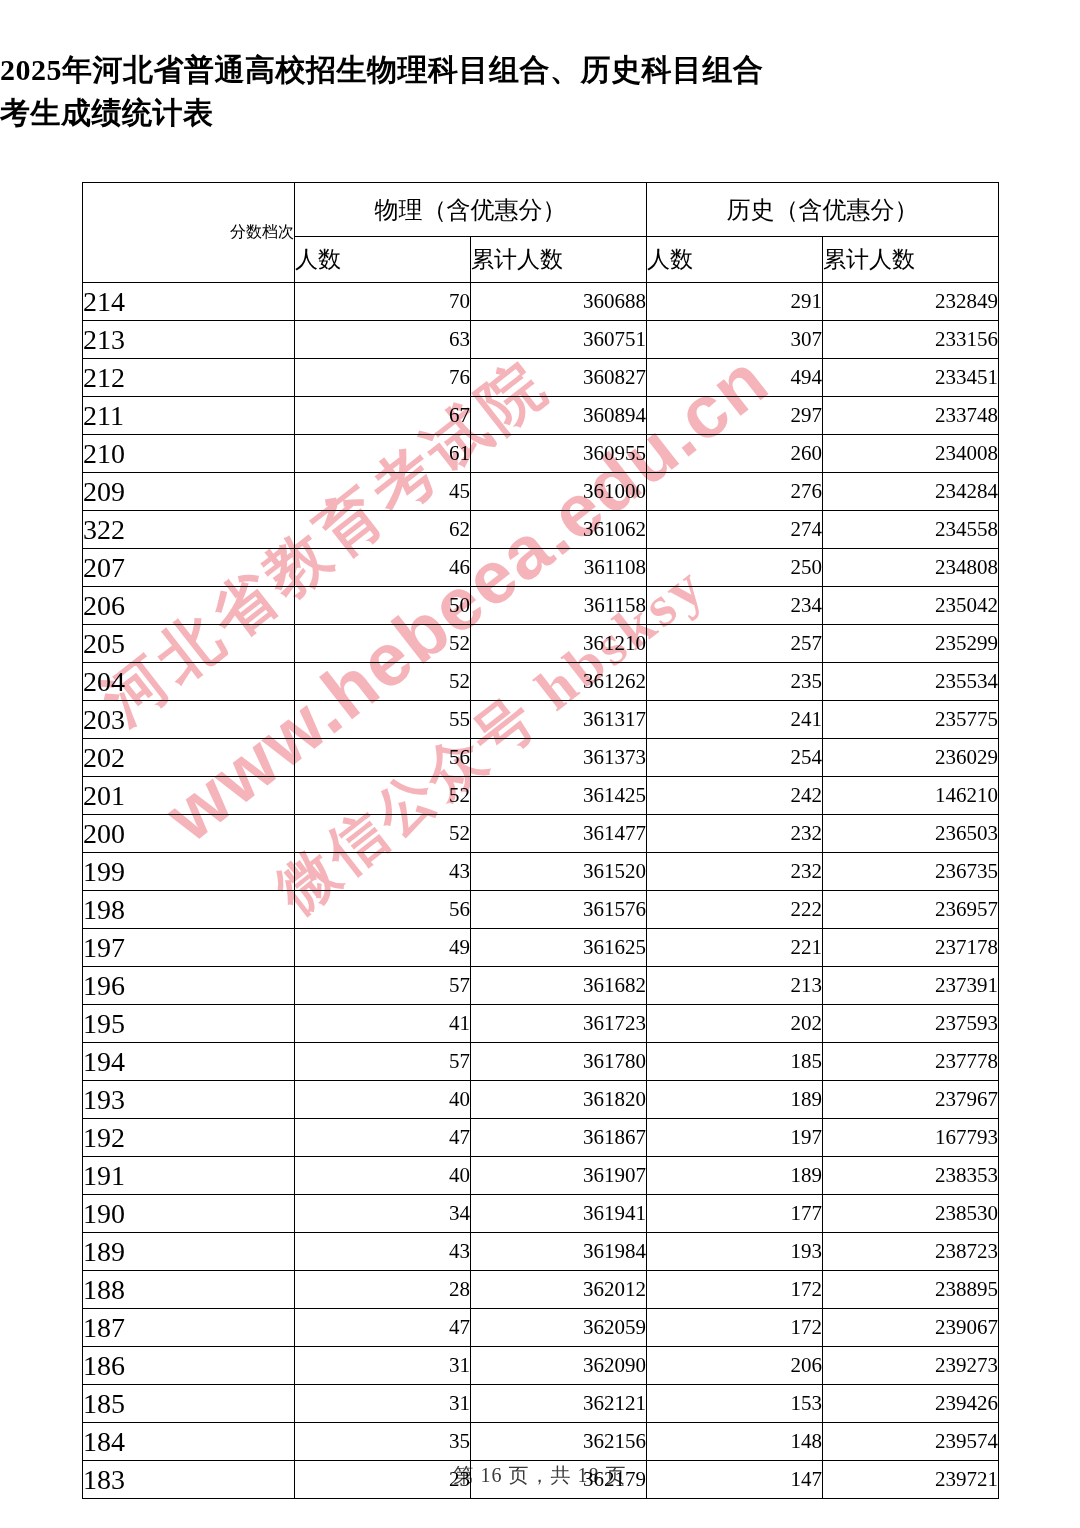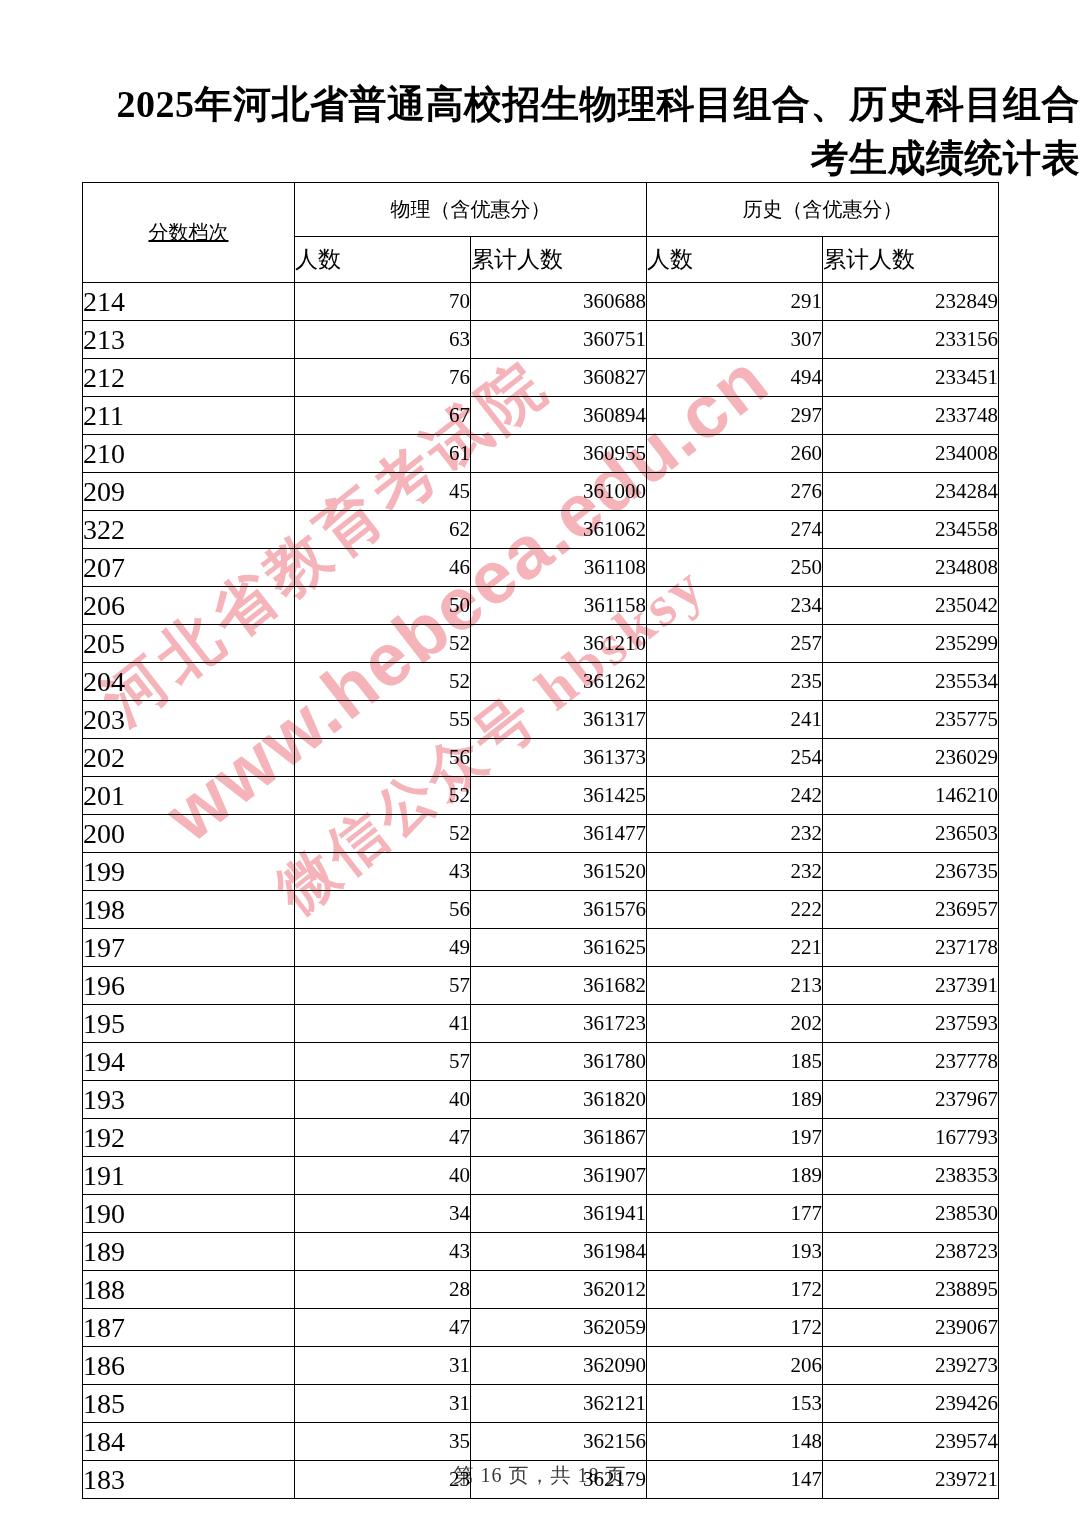--- a/index.html
+++ b/index.html
@@ -16,24 +16,24 @@
   }
 
   .page {
     position: relative;
     width: 1080px;
     height: 1528px;
     box-sizing: border-box;
   }
 
   .title-block {
-    padding-top: 78px;
-    text-align: right;
+    padding-top: 49px;
+    text-align: left;
     font-weight: bold;
-    font-size: 38px;
+    font-size: 30px;
     line-height: 1.42;
     color: #000;
     letter-spacing: 0.5px;
   }
   .title-line {
     display: block;
   }
 
   table.score-table {
     position: absolute;
@@ -55,29 +55,28 @@
     font-weight: normal;
     background: transparent;
   }
 
   col.c-band { width: 212px; }
   col.c-num  { width: 176px; }
   col.c-cum  { width: 176px; }
 
   th.head-group {
     height: 53px;
-    font-size: 20px;
+    font-size: 24px;
     font-weight: bold;
     font-family: "Liberation Serif", "DejaVu Serif", serif;
   }
   th.head-band {
-    text-align: center;
-    font-size: 20px;
+    text-align: right;
+    font-size: 16px;
     font-weight: bold;
-    text-decoration: underline;
   }
   th.head-sub {
     height: 45px;
     text-align: left;
     font-size: 23px;
     font-weight: bold;
   }
 
   td.band {
     height: 37px;

